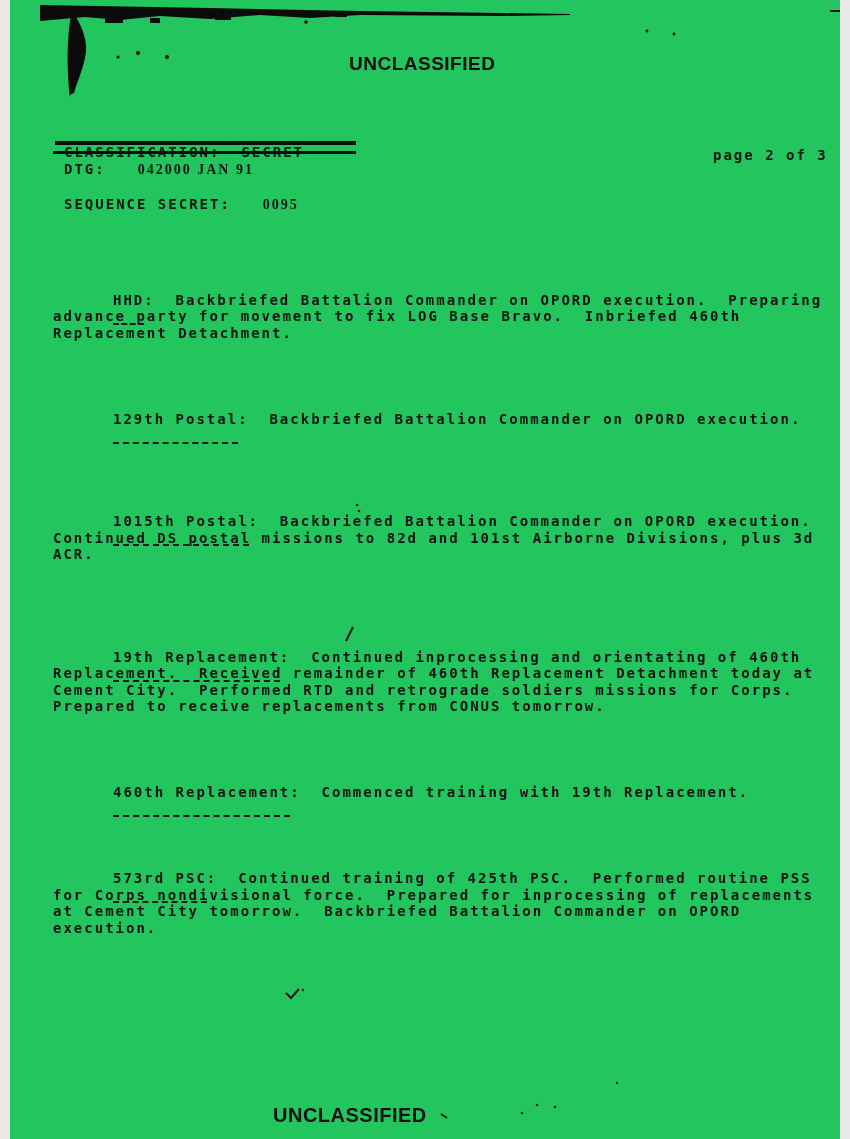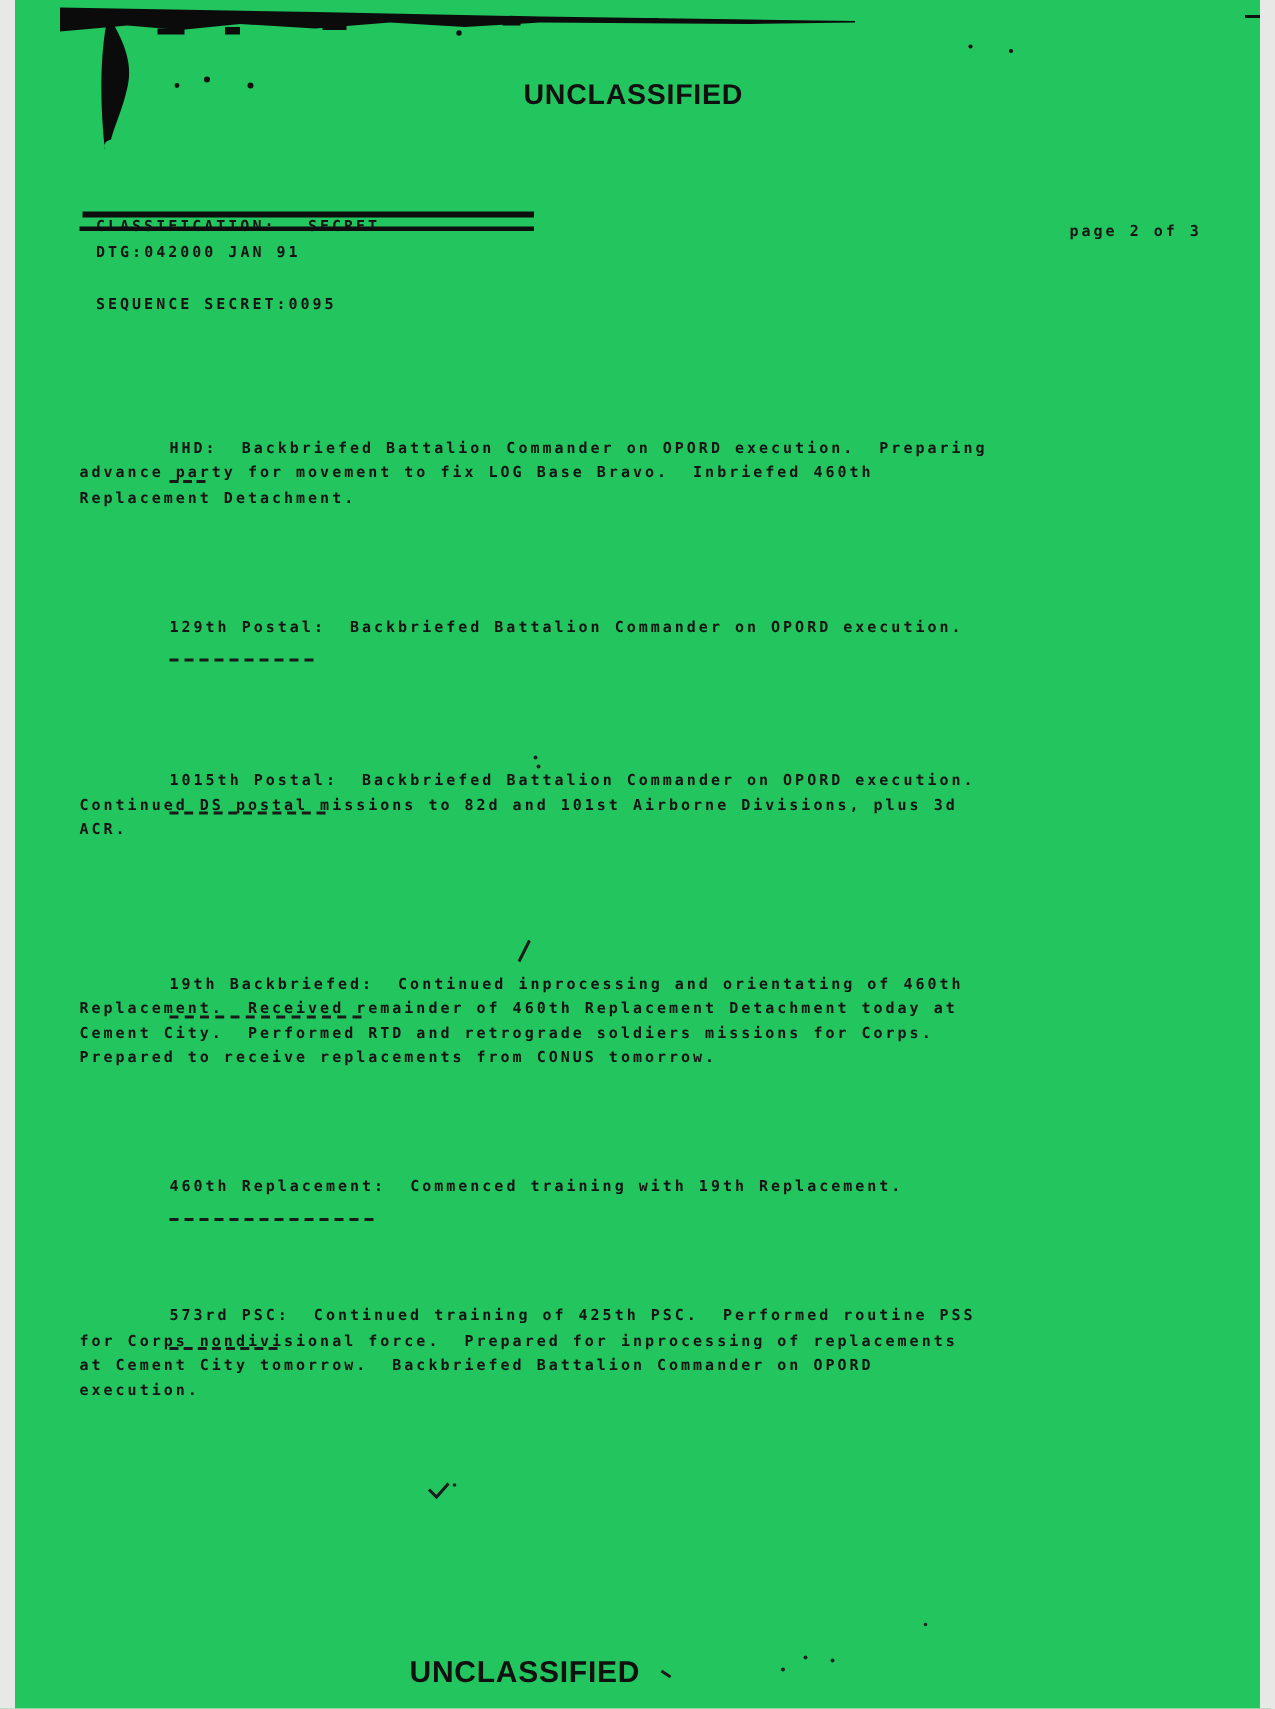--- a/index.html
+++ b/index.html
@@ -7,21 +7,21 @@
     position:relative;
     width:830px;height:1139px;
     margin:0 auto;
     background:#22c55e;
     overflow:hidden;
     font-family:"DejaVu Sans Mono", monospace;
     color:#141414;
   }
   
   .mono{
-    font-size:10px;
+    font-size:14px;
     font-weight:bold;
     letter-spacing:2px;
     line-height:16.5px;
     white-space:pre;
   }
   .banner{
     position:absolute;
     font-family:"Liberation Sans", sans-serif;
     font-weight:bold;
     color:#101010;
@@ -30,21 +30,21 @@
   }
   .banner.top{left:339px;top:53px;font-size:19px;}
   .banner.bottom{left:263px;top:1104px;font-size:20px;}
 
   .hdr{position:absolute;left:54px;}
   .hdr-classification{top:144px;}
   .hdr-dtg{top:161px;}
   .hdr-seq{top:196px;}
   .hdr-page{position:absolute;left:703px;top:147px;}
   .gap2{margin-left:21px;}
-  .gap3{}
+  .gap3{margin-left:32px;font-family:Liberation Serif, serif;}
 
   .strike{position:absolute;background:#0e0e0e;}
   .strike.s1{left:45px;top:141px;width:301px;height:4px;}
   .strike.s2{left:43px;top:151px;width:303px;height:3px;}
 
   .docbody{position:absolute;left:43px;top:242px;width:806px;}
   .para{text-indent:60px;margin-bottom:20px;}
   .u{border-bottom:2px dashed #1a1a1a;padding-bottom:15px;}
 
   .artifacts{position:absolute;left:0;top:0;pointer-events:none;}
@@ -104,21 +104,21 @@
 Replacement Detachment.</span></div>
 
     <div class="para"><span class="u">129th Postal</span><span>:  Backbriefed Battalion Commander on OPORD execution.</span></div>
 
 
     <div class="para"><span class="u">1015th Postal</span><span>:  Backbriefed Battalion Commander on OPORD execution.
 Continued DS postal missions to 82d and 101st Airborne Divisions, plus 3d
 ACR.</span></div>
 
 
-    <div class="para"><span class="u">19th Backbriefed</span><span>:  Continued inprocessing and orientating of 460th
+    <div class="para"><span class="u">19th Replacement</span><span>:  Continued inprocessing and orientating of 460th
 Replacement.  Received remainder of 460th Replacement Detachment today at
 Cement City.  Performed RTD and retrograde soldiers missions for Corps.
 Prepared to receive replacements from CONUS tomorrow.</span></div>
 
     <div class="para"><span class="u">460th Replacement</span><span>:  Commenced training with 19th Replacement.</span></div>
 
     <div class="para"><span class="u">573rd PSC</span><span>:  Continued training of 425th PSC.  Performed routine PSS
 for Corps nondivisional force.  Prepared for inprocessing of replacements
 at Cement City tomorrow.  Backbriefed Battalion Commander on OPORD
 execution.</span></div>

